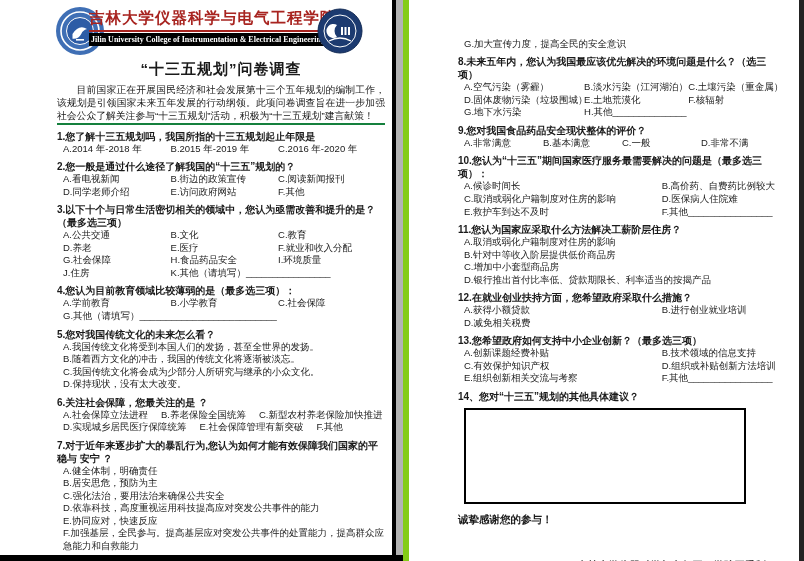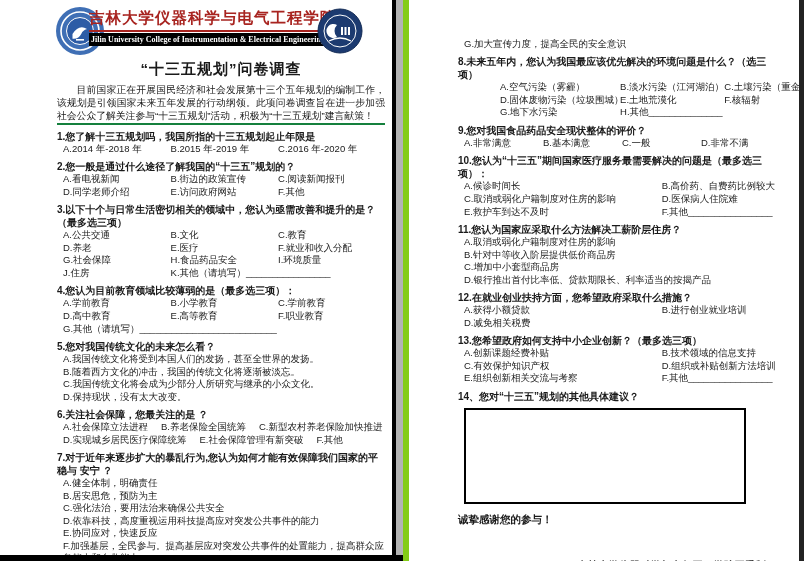--- a/index.html
+++ b/index.html
@@ -28,21 +28,21 @@
   .hdr-en{margin-top:1px;background:#000;color:#fff;font-family:"Liberation Serif","DejaVu Serif",serif;font-weight:bold;font-size:8px;padding:2px 4px 2px 2px;white-space:nowrap;}
   
   .doc-title{text-align:center;font-size:15px;font-weight:bold;margin:4px 0 5px 0;letter-spacing:1px;}
   .intro{font-size:9.8px;line-height:1.32;text-align:justify;text-indent:2em;border-bottom:2px solid #15803d;}
   
   .q{margin-top:5px;}
   .q-title{font-weight:bold;font-size:10px;line-height:1.3;}
   .row{display:flex;font-size:9.5px;line-height:1.32;padding-left:6px;}
   .row .cell{white-space:nowrap;overflow:visible;}
   .row.grid3  > .cell{width:33.4%;flex:none;}
-  .row.grid3w > .cell:nth-child(1){width:38%;flex:none;margin-left:36px;}
+  .row.grid3w > .cell:nth-child(1){width:38%;flex:none;}
   .row.grid3w > .cell:nth-child(2){width:33%;flex:none;}
   .row.grid3w > .cell:nth-child(3){width:29%;flex:none;}
   .row.grid4  > .cell{width:25%;flex:none;}
   .row.grid2  > .cell:nth-child(1){width:54%;flex:none;}
   .row.grid2  > .cell:nth-child(2){width:46%;flex:none;margin-left:27px;}
   .row.lines  > .cell{width:100%;white-space:normal;}
   .row.flow   > .cell{margin-right:13px;}
   .continuation{font-size:9.5px;line-height:1.3;padding-left:6px;margin-bottom:2px;}
   
   .answer-box{margin:5px 0 0 6px;width:278px;height:92px;border:2px solid #000;background:#fff;}
@@ -126,26 +126,21 @@
           <div class="row grid3">
             <span class="cell">J.住房</span>
             <span class="cell">K.其他（请填写）________________</span>
           </div>
         </div>
         <div class="q">
           <div class="q-title">4.您认为目前教育领域比较薄弱的是（最多选三项）：</div>
           <div class="row grid3">
             <span class="cell">A.学前教育</span>
             <span class="cell">B.小学教育</span>
-            <span class="cell">C.学前教育</span>
-          </div>
-          <div class="row grid3">
-            <span class="cell">D.高中教育</span>
-            <span class="cell">E.高等教育</span>
-            <span class="cell">F.职业教育</span>
+            <span class="cell">C.社会保障</span>
           </div>
           <div class="row grid3">
             <span class="cell">G.其他（请填写）__________________________</span>
           </div>
         </div>
         <div class="q">
           <div class="q-title">5.您对我国传统文化的未来怎么看？</div>
           <div class="row lines">
             <span class="cell">A.我国传统文化将受到本国人们的发扬，甚至全世界的发扬。</span>
           </div>

